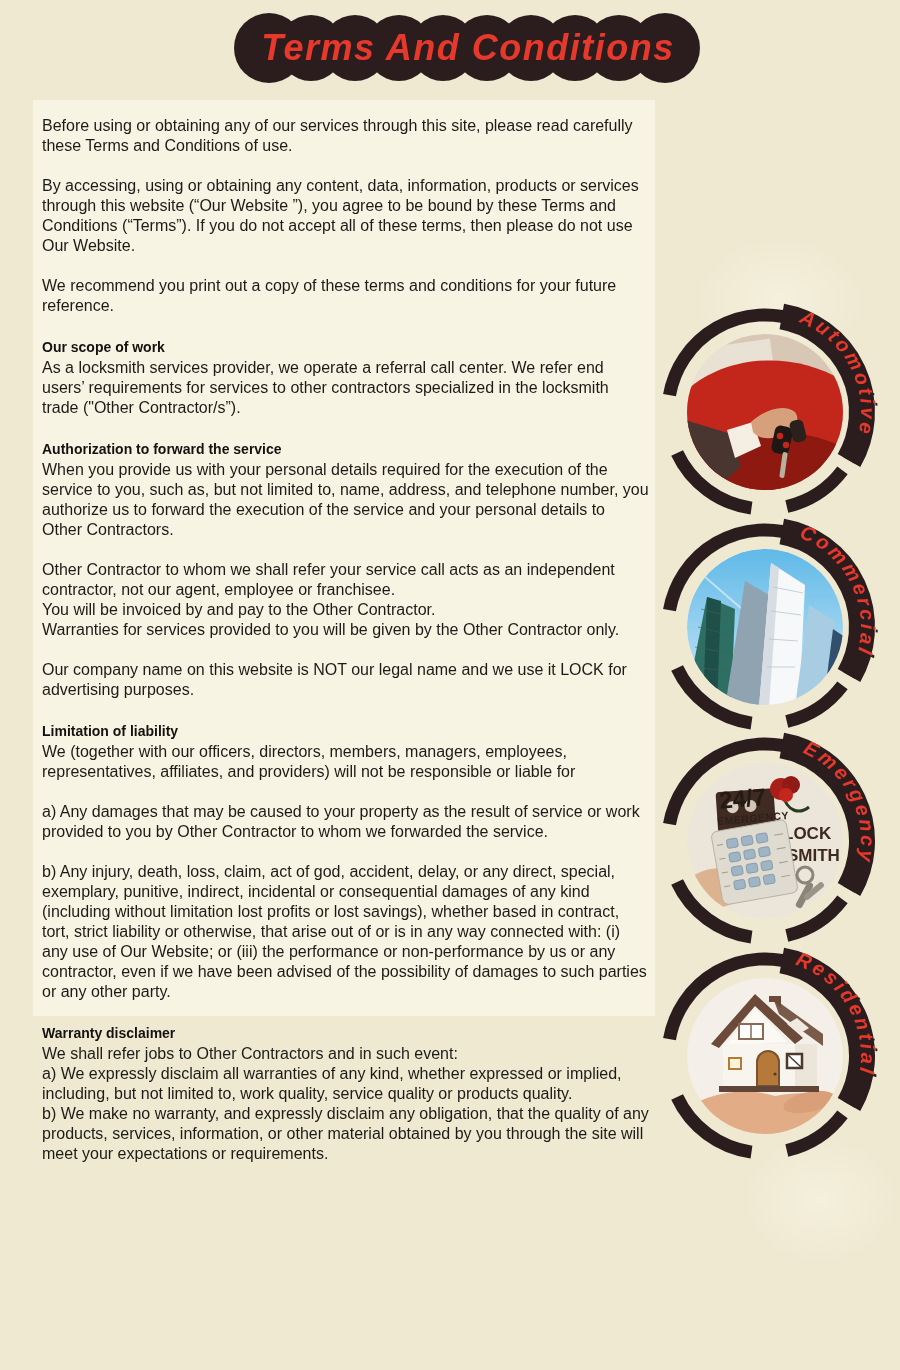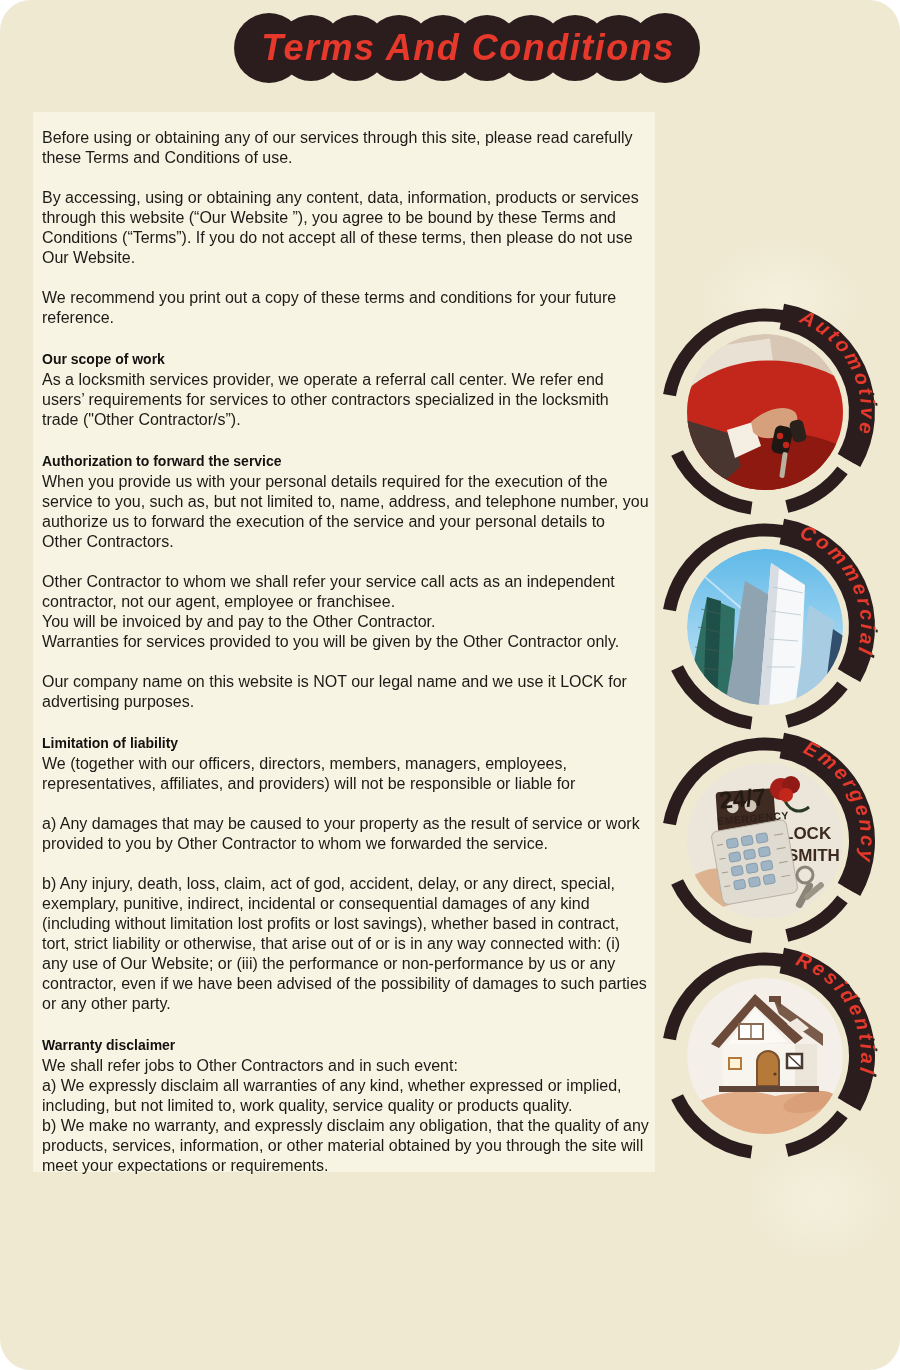--- a/index.html
+++ b/index.html
@@ -7,31 +7,30 @@
     position:relative;
     width:900px;height:1370px;
     background:
       radial-gradient(ellipse 90px 70px at 430px 170px, #f6f1de 0%, rgba(246,241,222,0) 70%),
       radial-gradient(ellipse 120px 90px at 780px 300px, #f5f0dc 0%, rgba(245,240,220,0) 70%),
       radial-gradient(ellipse 100px 80px at 160px 900px, #f5f0dc 0%, rgba(245,240,220,0) 70%),
       radial-gradient(ellipse 110px 90px at 820px 1200px, #f5f0dc 0%, rgba(245,240,220,0) 70%),
       #efe9d2;
     overflow:hidden;
     font-family:"Liberation Sans", sans-serif;
-    border-radius:31px;
   }
   .banner{position:absolute;left:233px;top:12px;}
   .banner-title{
     font-family:"Liberation Sans", sans-serif;
     font-style:italic;font-weight:bold;
     letter-spacing:1.5px;
   }
   .panel{
-    position:absolute;left:33px;top:112px;
-    width:622px;height:1060px;
+    position:absolute;left:33px;top:100px;
+    width:622px;height:916px;
     background:#f8f4e3;
     box-sizing:border-box;
     padding:16px 6px 0 9px;
     color:#1d1b17;
   }
   .panel p{
     margin:0 0 20px 0;
     font-size:16px;line-height:20px;
     white-space:pre-line;
   }

